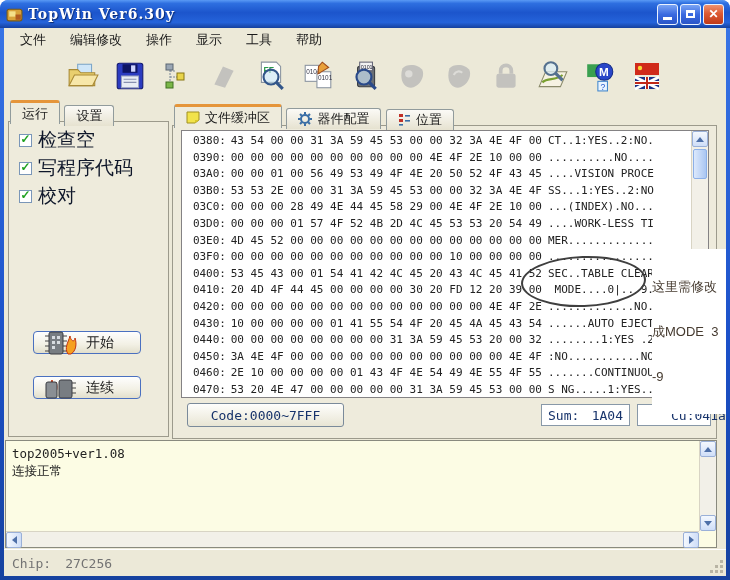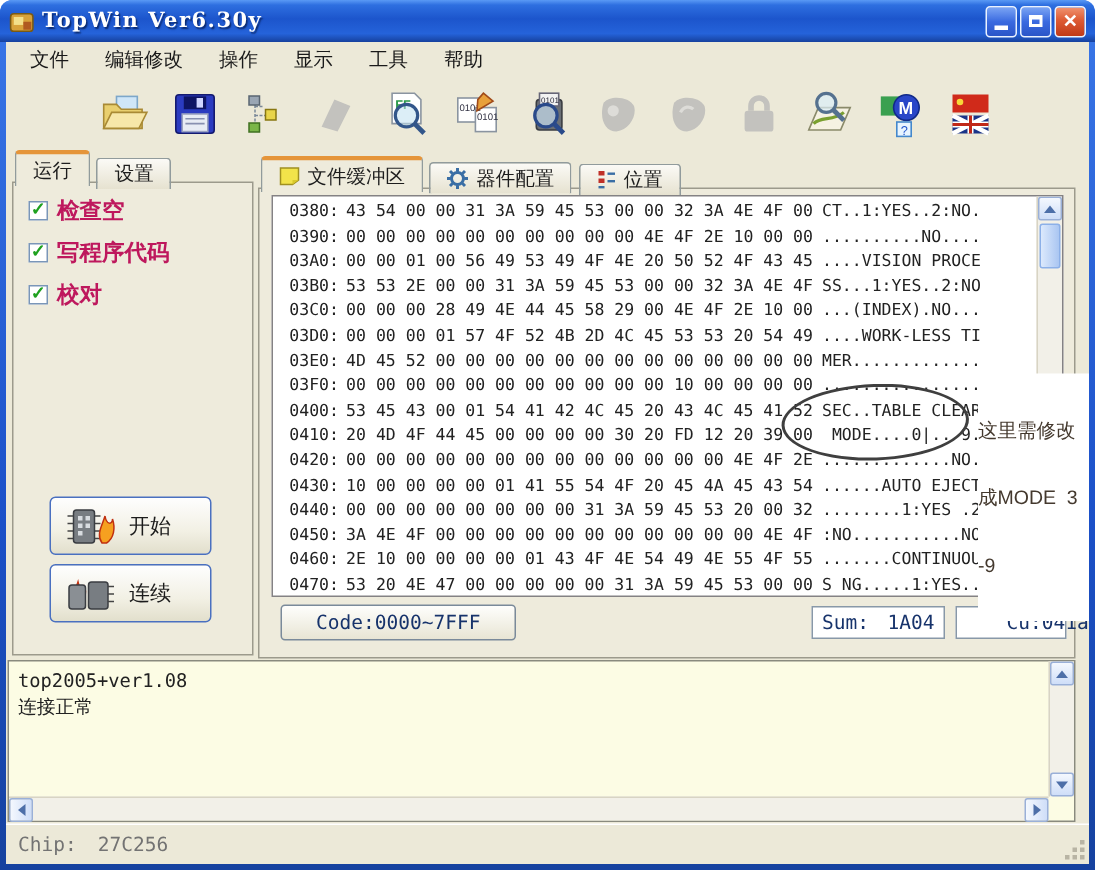--- a/index.html
+++ b/index.html
@@ -35,23 +35,23 @@
   .tab.active { background:#eeebdc; border-top:3px solid #e5953a; height:24px; top:0; z-index:3; font-weight:normal; }
   .left-tabstrip { position:absolute; left:6px; top:72px; z-index:2; }
   .buffer-tabstrip { position:absolute; left:170px; top:76px; z-index:2; }
   .panel { position:absolute; border:1px solid #9c9a8c; background:#eeebdc; z-index:1; }
   .left-panel { left:4px; top:93px; width:161px; height:316px; }
   .buffer-panel { left:168px; top:97px; width:545px; height:314px; }
   
   .chk-row { position:absolute; left:10px; display:flex; align-items:center; gap:6px; height:16px; }
   .chk-box { width:13px; height:13px; background:#fff; border:1px solid #7a96b8; display:flex; align-items:center; justify-content:center; }
   .chk-mark { color:#1fa11f; font-size:12px; font-weight:bold; line-height:1; margin-top:-2px; }
-  .chk-label { font-size:15px; color:#be185d;font-weight:bold; }
-  
-  .xp-btn { position:absolute; left:24px; width:108px; height:39px; border:1px solid #4a70c0; border-radius:4px;
+  .chk-label { font-size:19px; color:#0f172a; }
+  
+  .xp-btn { position:absolute; left:24px; width:108px; height:23px; border:1px solid #4a70c0; border-radius:4px;
     background:linear-gradient(180deg,#fefefe,#f2f0e4 60%,#e2dfcc); display:flex; align-items:center; padding-left:8px; gap:8px; }
   .xp-btn .lbl { font-size:14px; color:#1c1c1c; }
   
   .hexview { position:absolute; left:8px; top:4px; width:528px; height:268px; background:#fff;
     border:1px solid #848284; overflow:hidden;text-align:right; }
   .hex-rows { position:absolute; left:0; top:2px; right:17px; }
   .hex-row { display:flex; height:16.6px; line-height:16.6px; font-family:"DejaVu Sans Mono", monospace; font-size:11px; color:#222; }
   .hex-row span { white-space:pre; }
   .hr-addr { width:44px; padding-left:7px; flex:none; }
   .hr-bytes { width:316px; flex:none; }

